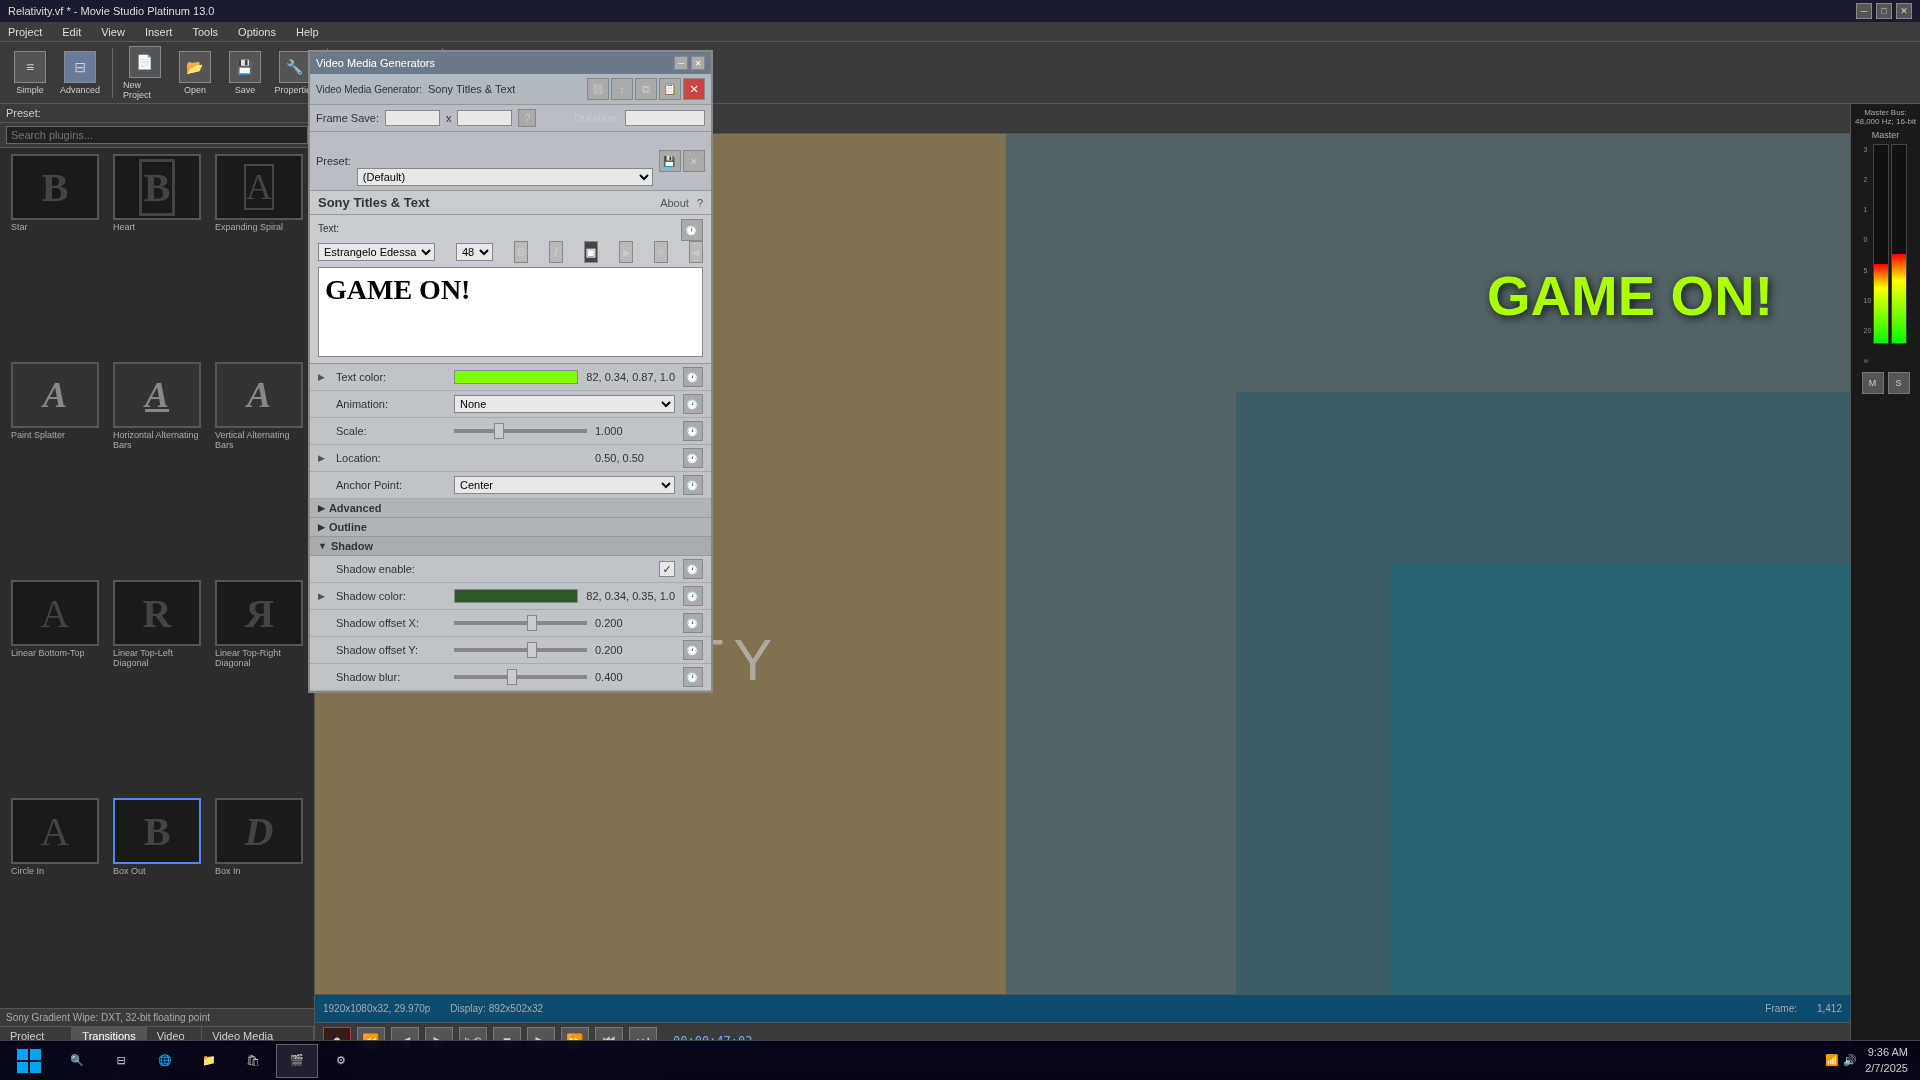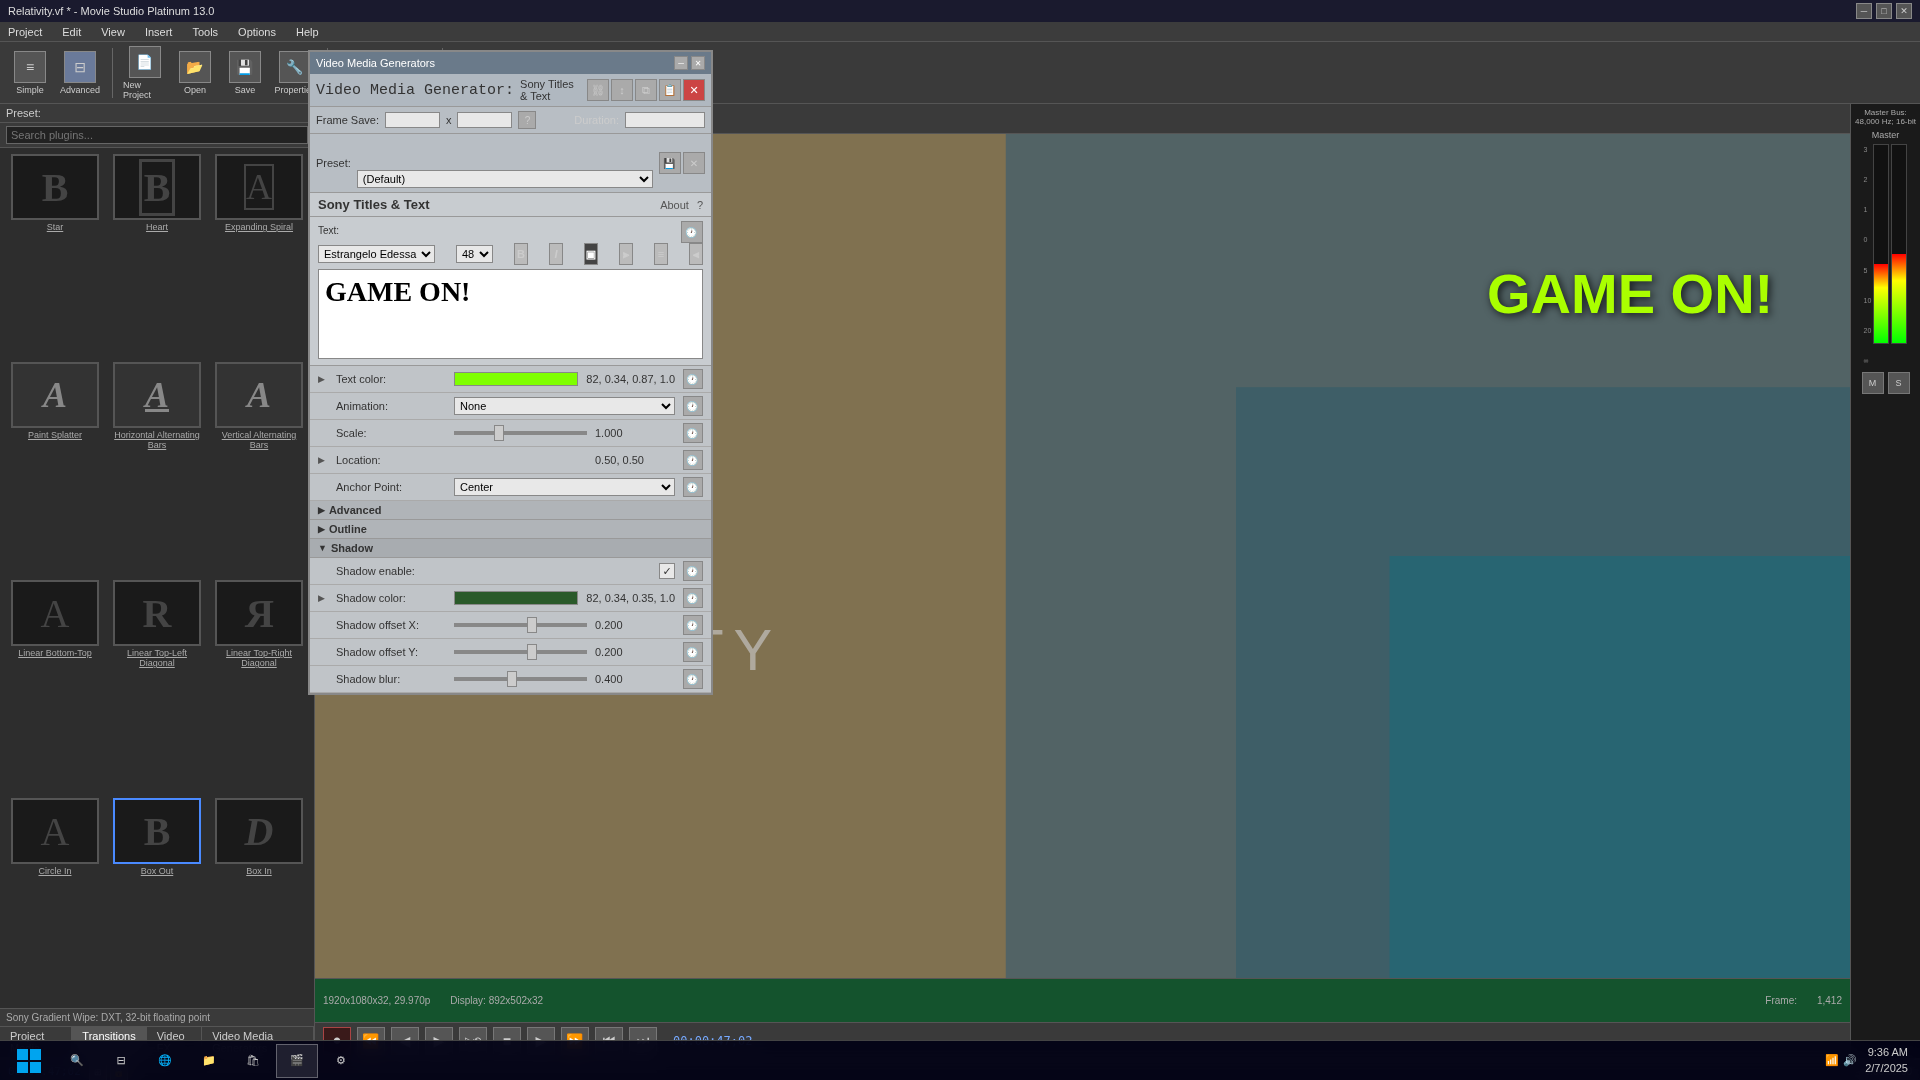--- a/index.html
+++ b/index.html
@@ -152,24 +152,23 @@
       font-size: 28px;
       font-weight: bold;
       color: #888;
       overflow: hidden;
       position: relative;
     }
     .thumb-box.highlighted { border-color: #4a8aff; }
     .thumb-label {
       font-size: 9px;
       color: #aaa;
-      text-align: center;
+      text-align: left;
       margin-top: 2px;
       width: 88px;
-      text-decoration: underline;
     }
 
     #panel-footer {
       padding: 3px 6px;
       font-size: 10px;
       color: #aaa;
       background: #3a3a3a;
       border-top: 1px solid #555;
     }
 
@@ -220,21 +219,21 @@
     }
 
     #vmg-header {
       background: #b0b8c0;
       padding: 4px 6px;
       display: flex;
       align-items: center;
       gap: 6px;
       border-bottom: 1px solid #999;
     }
-    #vmg-header label { font-size: 15px; color: #333; font-family: Liberation Mono, monospace; }
+    #vmg-header label { font-size: 10px; color: #333; }
     #vmg-header .vmg-gen-name {
       font-size: 11px;
       color: #333;
       flex: 1;
     }
     .vmg-icon-btn {
       width: 22px; height: 22px;
       background: #aaa;
       border: 1px solid #888;
       cursor: pointer;
@@ -478,22 +477,22 @@
     
     .preview-scene {
       width: 100%;
       height: 100%;
       background: linear-gradient(135deg, #8a7a60 0%, #6a5a40 30%, #4a6a7a 60%, #3a5a6a 100%);
       position: relative;
       overflow: hidden;
     }
 
     #preview-info {
-      background: #14532d;
-      height: 44px;
+      background: #0c4a6e;
+      height: 28px;
       display: flex;
       align-items: center;
       padding: 0 8px;
       gap: 20px;
       font-size: 10px;
       color: #aaa;
       border-top: 1px solid #555;
     }
 
     #transport-bar {

